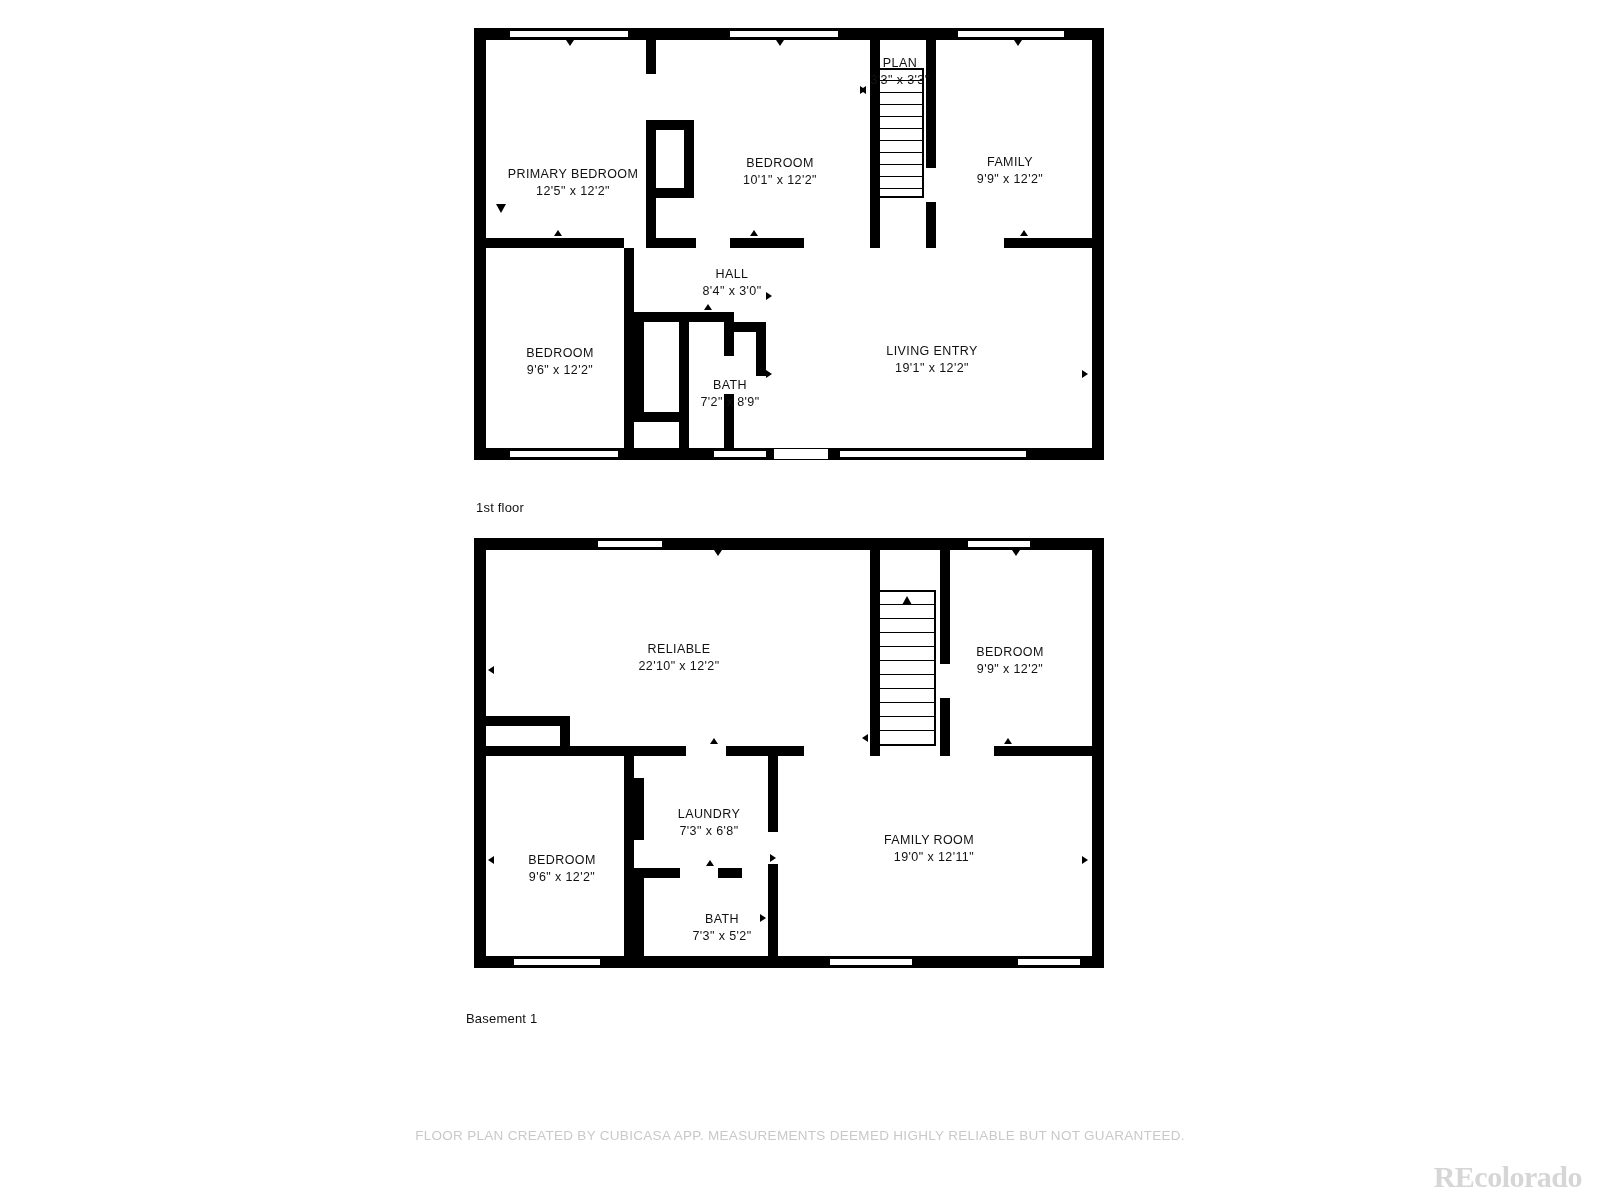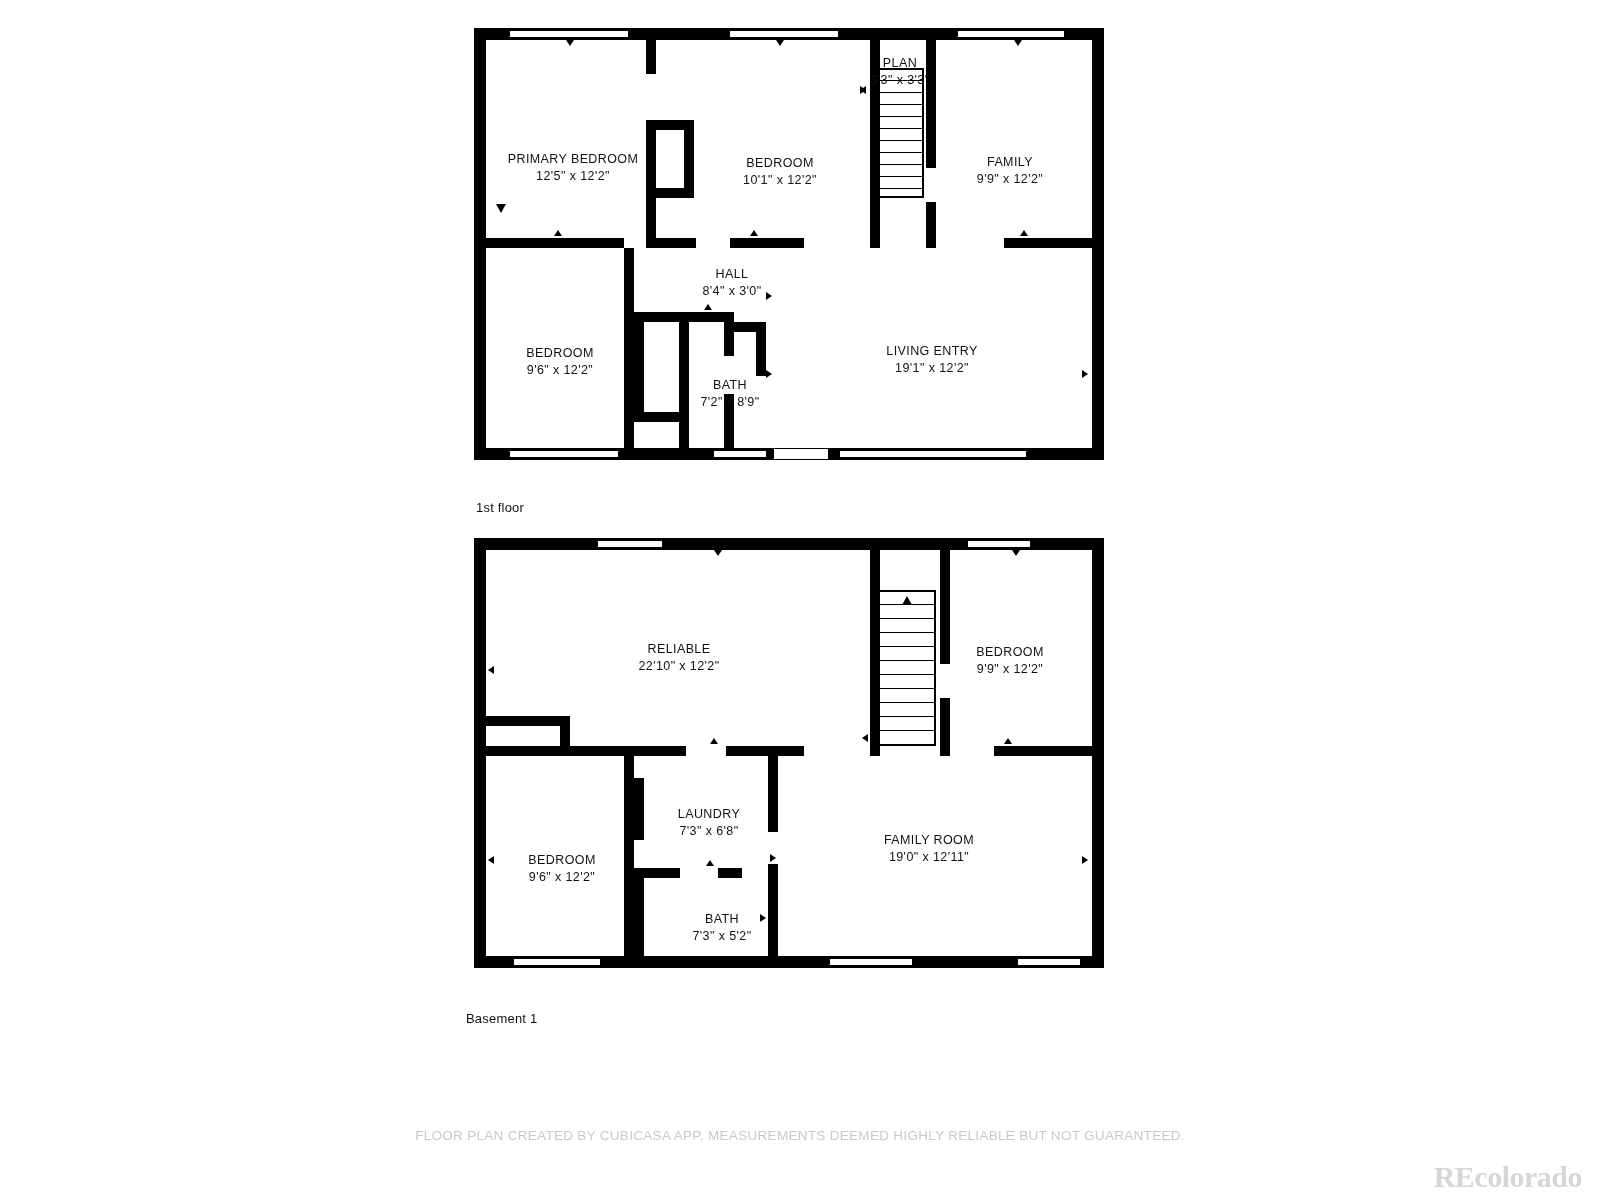--- a/index.html
+++ b/index.html
@@ -210,21 +210,21 @@
   <div class="tri-up" style="left:546px; top:202px;"></div>
   <div class="tri-up" style="left:230px; top:276px;"></div>
   <div class="tri-left" style="left:152px; top:264px;"></div>
   <div class="tri-right" style="left:292px; top:264px;"></div>
   <div class="tri-right" style="left:292px; top:342px;"></div>
   <div class="tri-right" style="left:608px; top:342px;"></div>
   <div class="tri-right" style="left:386px; top:58px;"></div>
   <div class="tri-left" style="left:386px; top:58px;"></div>
   <div class="tri-left" style="left:214px; top:136px;"></div>
 
-  <div class="label" style="left:99px; top:123px;">
+  <div class="label" style="left:99px; top:138px;">
     <span class="name">PRIMARY BEDROOM</span>
     <span class="dim">12'5" x 12'2"</span>
   </div>
   <div class="label" style="left:306px; top:127px;">
     <span class="name">BEDROOM</span>
     <span class="dim">10'1" x 12'2"</span>
   </div>
   <div class="label" style="left:426px; top:27px;">
     <span class="name">PLAN</span>
     <span class="dim">3'3" x 3'3"</span>
@@ -321,21 +321,21 @@
     <span class="dim">9'9" x 12'2"</span>
   </div>
   <div class="label" style="left:235px; top:268px;">
     <span class="name">LAUNDRY</span>
     <span class="dim">7'3" x 6'8"</span>
   </div>
   <div class="label" style="left:88px; top:314px;">
     <span class="name">BEDROOM</span>
     <span class="dim">9'6" x 12'2"</span>
   </div>
-  <div class="label" style="left:455px; top:294px;">
+  <div class="label" style="left:455px; top:294px;text-align:right;">
     <span class="name">FAMILY ROOM</span>
     <span class="dim">19'0" x 12'11"</span>
   </div>
   <div class="label" style="left:248px; top:373px;">
     <span class="name">BATH</span>
     <span class="dim">7'3" x 5'2"</span>
   </div>
 </div>
 
 <div class="floor-caption" style="left:466px; top:1011px;">Basement 1</div>

